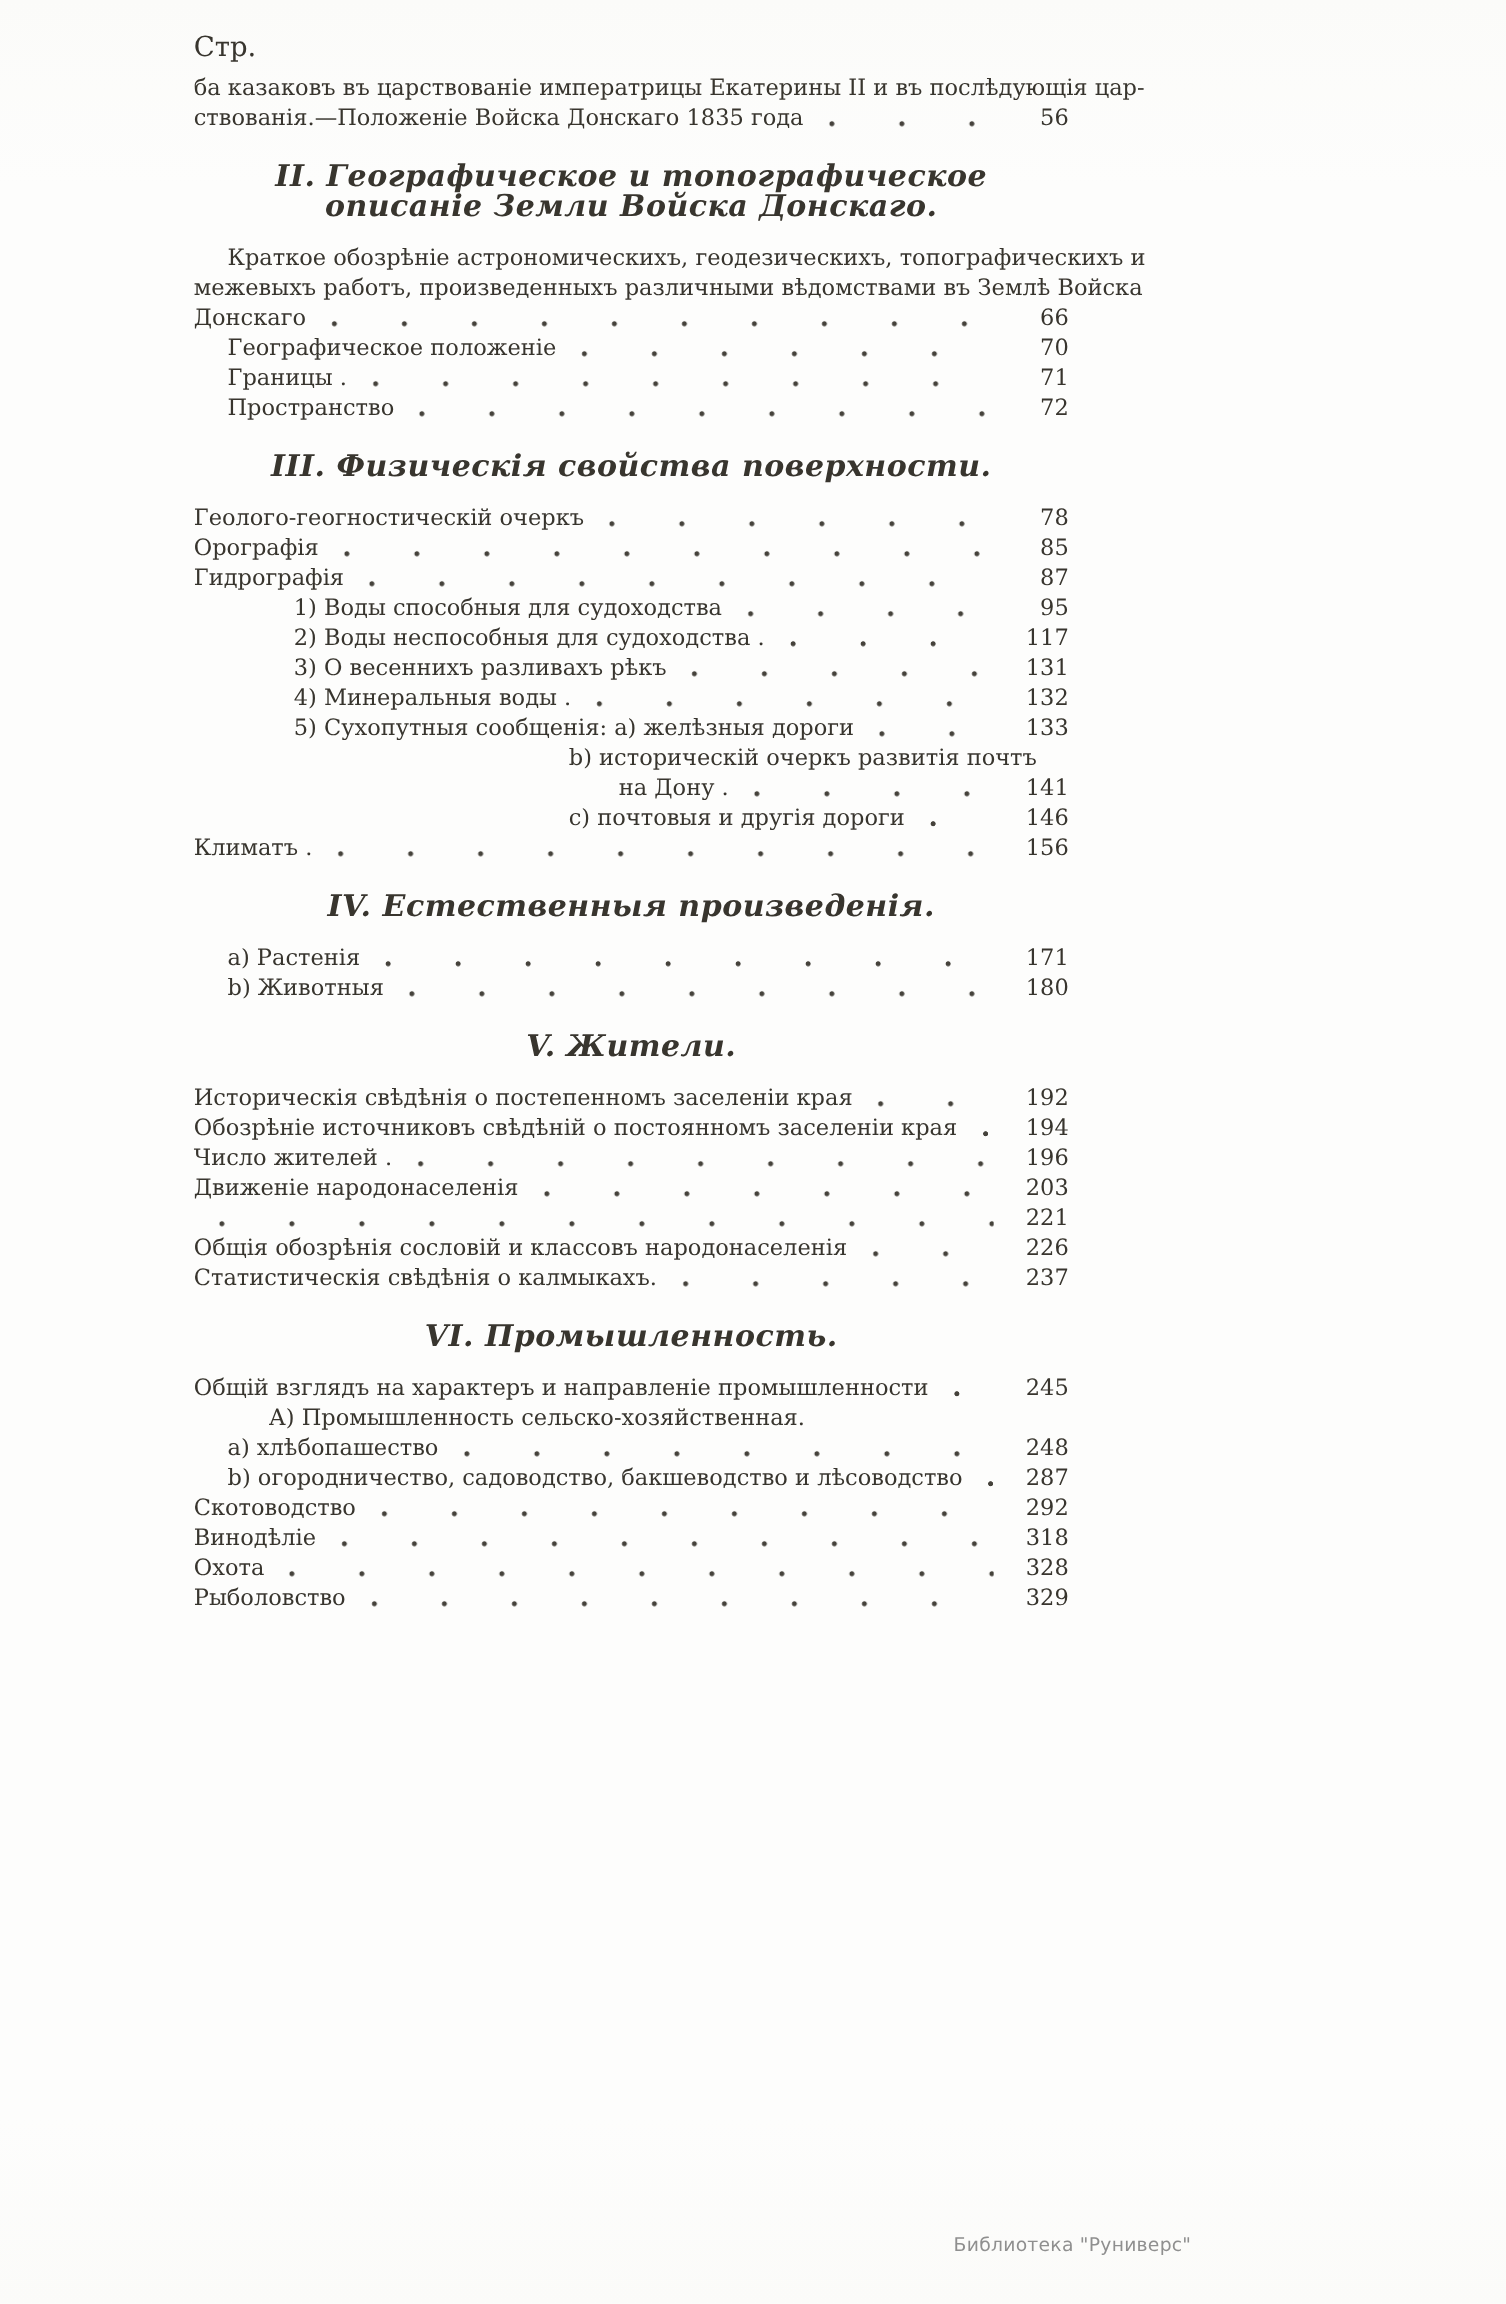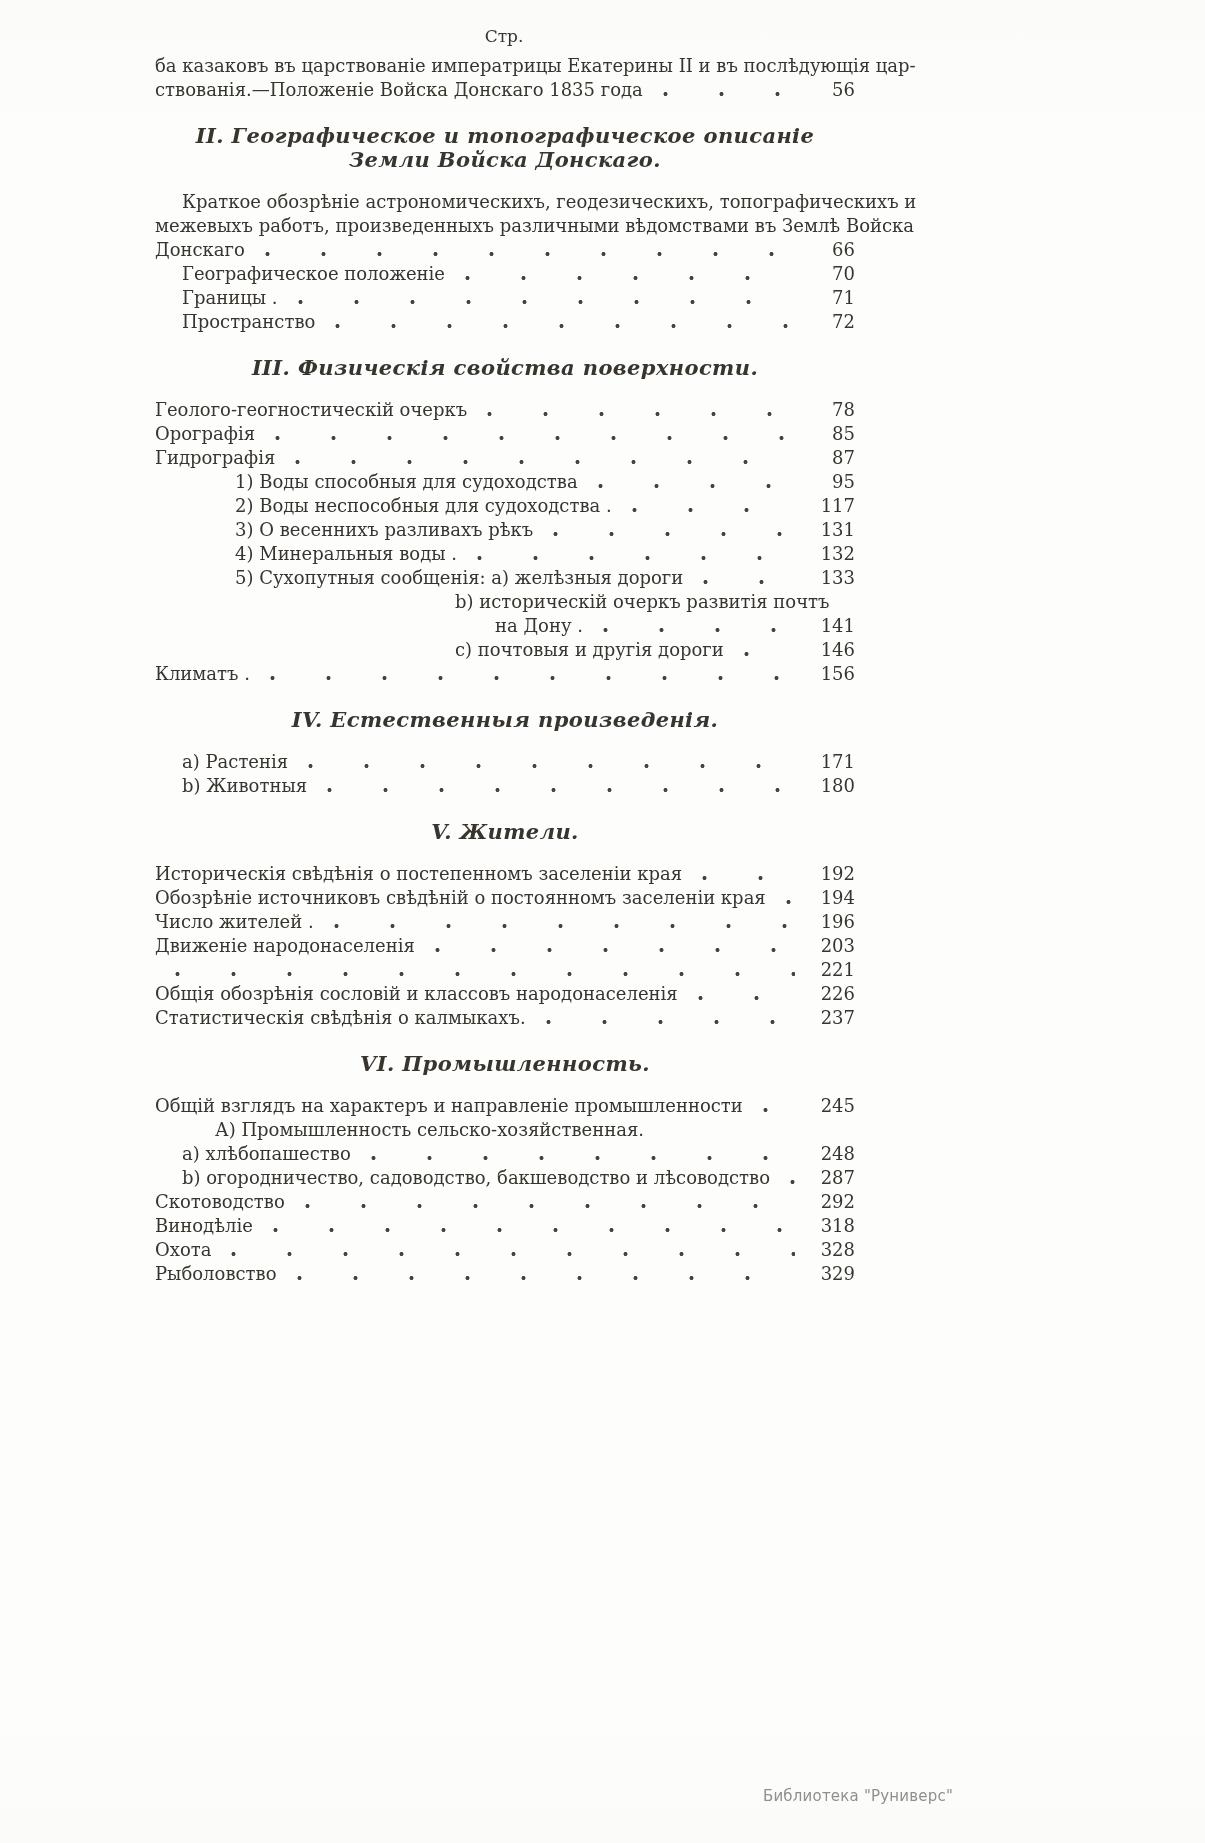--- a/index.html
+++ b/index.html
@@ -23,31 +23,31 @@
     top: 0;
     width: 700px;
   }
   .page-header {
     text-align: center;
     margin-top: 134px;
     font-size: 20px;
     letter-spacing: 3px;
   }
   .str-label {
-    text-align: center;
+    text-align: left;
     margin-top: 26px;
     margin-bottom: 8px;
-    font-size: 17px;
+    font-size: 22px;
     padding-right: 2px;
   }
   .heading {
     text-align: center;
     font-style: italic;
     font-weight: 700;
-    font-size: 21px;
+    font-size: 24px;
     letter-spacing: 0.4px;
     margin-top: 22px;
     margin-bottom: 18px;
     line-height: 24px;
   }
   .block { margin: 0; }
   .row {
     display: flex;
     align-items: baseline;
     line-height: 24px;

